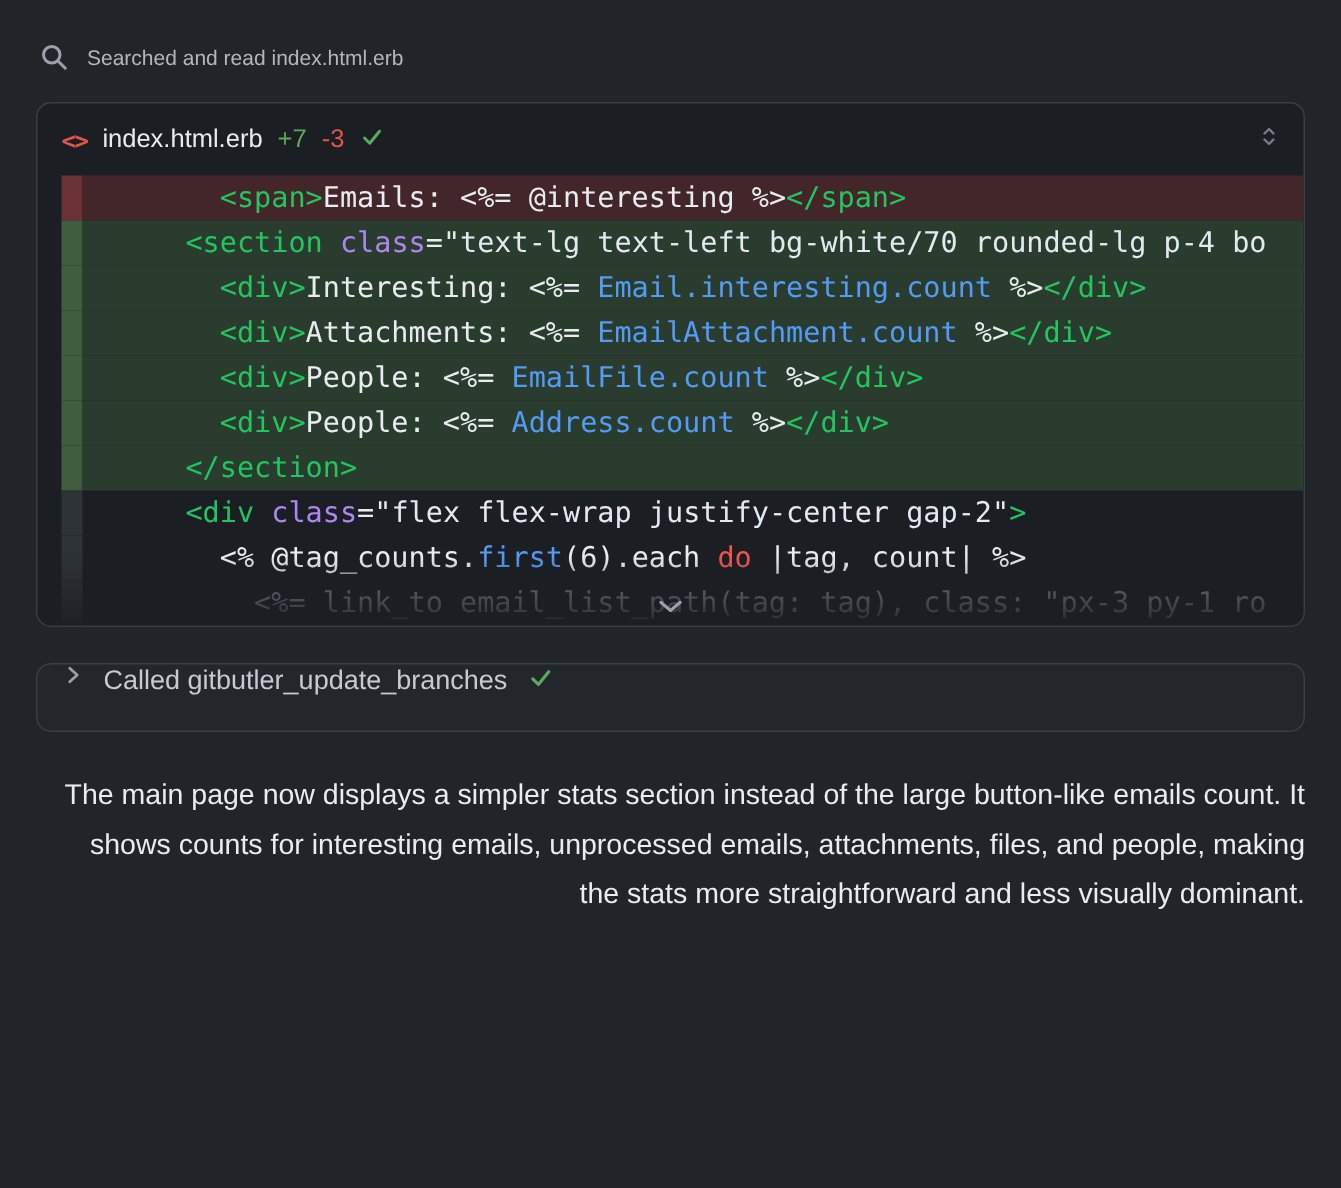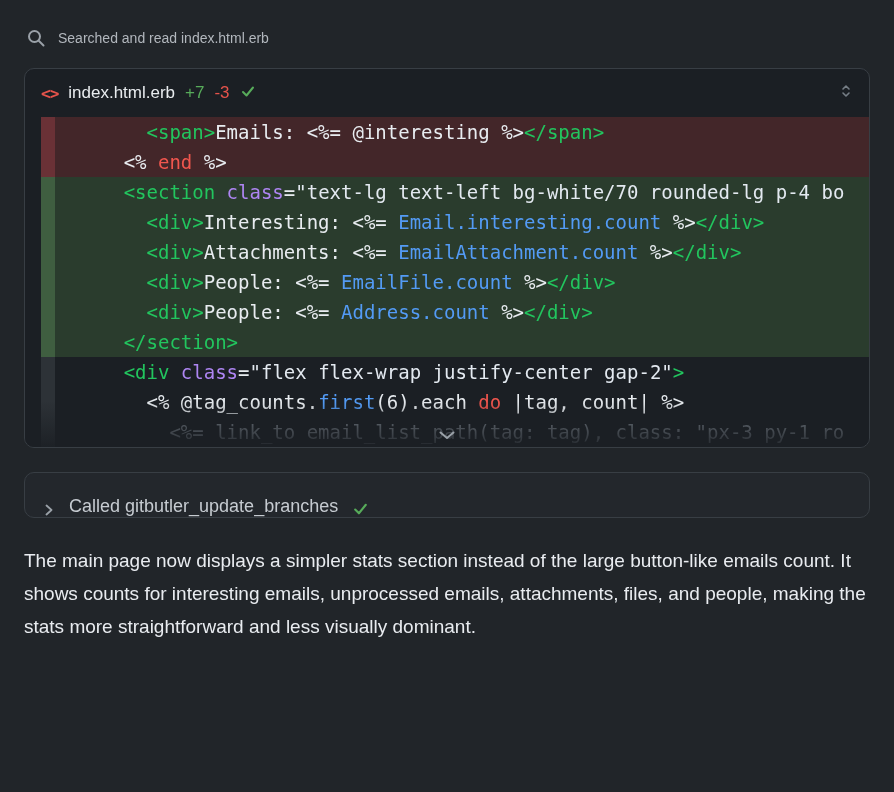--- a/index.html
+++ b/index.html
@@ -72,29 +72,29 @@
   .expand-more {
     position: absolute; bottom: 1px; left: 50%; transform: translateX(-50%);
     z-index: 2; cursor: pointer; padding: 2px 6px;
   }
 
   
   .tool-row {
     margin-top: 24px; height: 46px;
     border: 1px solid #383e44; border-radius: 10px;
     background: #23272c;
-    display: flex; align-items: flex-end; gap: 14px;
+    display: flex; align-items: flex-start; gap: 14px;
     padding: 0 18px; font-size: 18px; color: #c6cbd1;
     cursor: pointer;
   }
   .tool-row svg { display: block; }
 
   
   .message { margin-top: 26px; font-size: 19px; line-height: 33px; color: #e9ecf0; }
-  .message p { margin: 0 0 13px 0; }
+  .message p { margin: 0 0 13px 12px; text-align: right; }
 </style>
 </head>
 <body>
 
 <div class="page">
 
   <div class="status-line">
     <span>
       <svg width="20" height="20" viewBox="0 0 20 20" fill="none" stroke="#9aa1a8" stroke-width="2" stroke-linecap="round">
         <circle cx="8.5" cy="8.5" r="5.5"></circle>
@@ -123,25 +123,20 @@
         </svg>
       </span>
     </div>
 
     <div class="code-area">
         <div class="code-line removed">
           <span class="lead"></span>
           <span class="gutter"></span>
           <span class="content"><span class="tk-plain">        </span><span class="tk-tag">&lt;span&gt;</span><span class="tk-plain">Emails: </span><span class="tk-plain">&lt;%= </span><span class="tk-plain">@interesting</span><span class="tk-plain"> %&gt;</span><span class="tk-tag">&lt;/span&gt;</span></span>
         </div>
-        <div class="code-line removed">
-          <span class="lead"></span>
-          <span class="gutter"></span>
-          <span class="content"><span class="tk-plain">      </span><span class="tk-plain">&lt;% </span><span class="tk-kw">end</span><span class="tk-plain"> %&gt;</span></span>
-        </div>
         <div class="code-line added">
           <span class="lead"></span>
           <span class="gutter"></span>
           <span class="content"><span class="tk-plain">      </span><span class="tk-tag">&lt;section</span><span class="tk-plain"> </span><span class="tk-attr">class</span><span class="tk-plain">=</span><span class="tk-str">"text-lg text-left bg-white/70 rounded-lg p-4 bo</span></span>
         </div>
         <div class="code-line added">
           <span class="lead"></span>
           <span class="gutter"></span>
           <span class="content"><span class="tk-plain">        </span><span class="tk-tag">&lt;div&gt;</span><span class="tk-plain">Interesting: </span><span class="tk-plain">&lt;%= </span><span class="tk-const">Email.interesting.count</span><span class="tk-plain"> %&gt;</span><span class="tk-tag">&lt;/div&gt;</span></span>
         </div>

